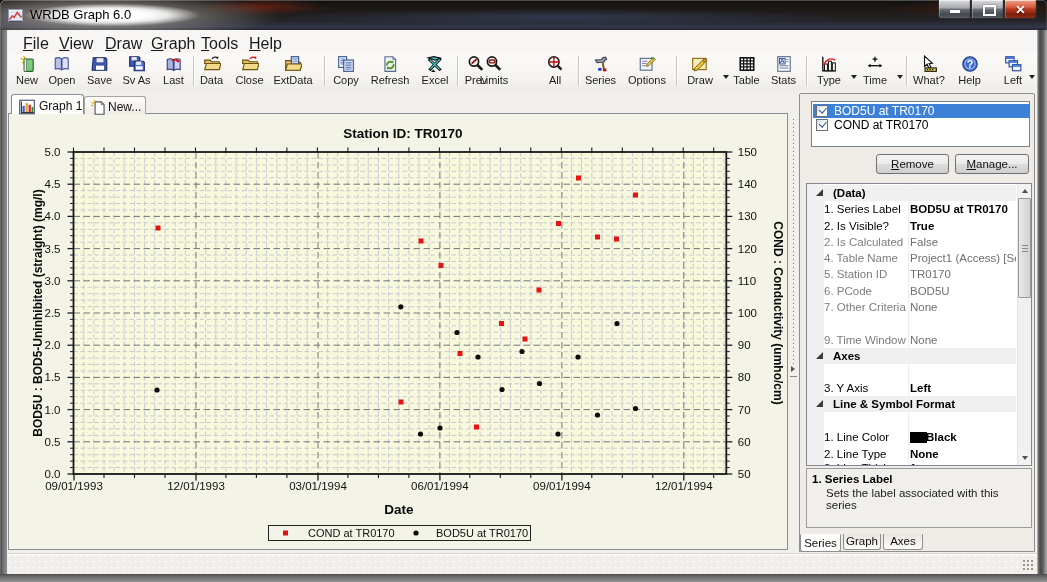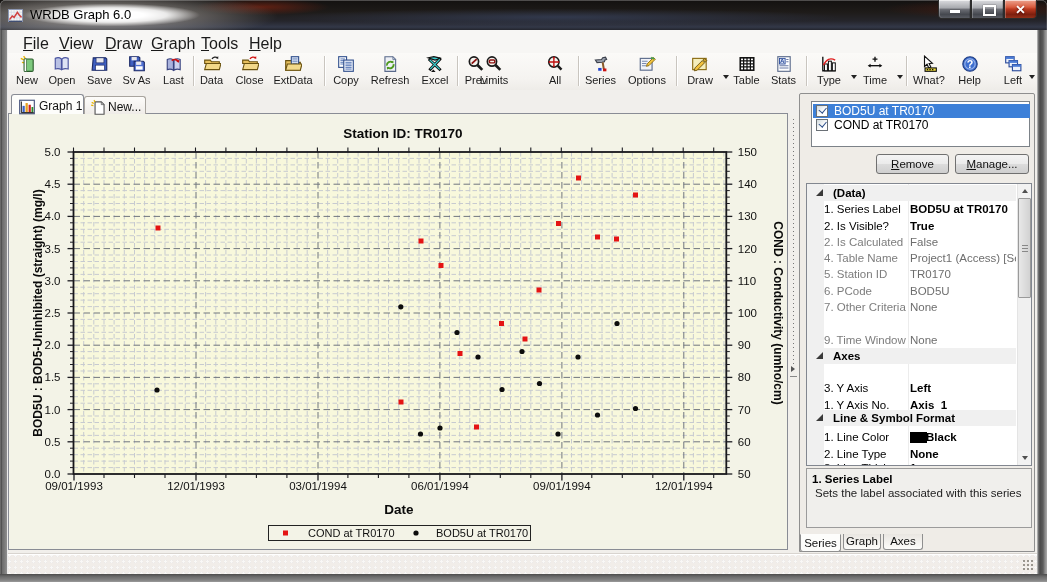--- a/index.html
+++ b/index.html
@@ -76,21 +76,21 @@
 .swatch{position:absolute;left:-5px;top:2.5px;width:22px;height:11px;background:#000}
 #pscroll{position:absolute;right:0;top:0;width:14px;height:281px;background:#f0f0f0;border-left:1px solid #e4e4e4}
 .sarr{position:absolute;left:0;width:14px;height:14px;background:#f2f2f2}
 .sarr:after{content:"";position:absolute;left:3.5px;width:0;height:0;border-left:3.5px solid transparent;border-right:3.5px solid transparent}
 #sarrup:after{top:5px;border-bottom:4px solid #505050}
 #sarrdn:after{top:5px;border-top:4px solid #505050}
 #sthumb{position:absolute;left:0;top:14px;width:13px;height:100px;background:linear-gradient(90deg,#e8e8e8,#d2d2d2);border:1px solid #9a9a9a;border-radius:1px}
 #sthumb:after{content:"";position:absolute;left:3px;top:46px;width:6px;height:1px;background:#888;box-shadow:0 3px 0 #888,0 6px 0 #888}
 #pdesc{position:absolute;left:6px;top:374px;width:226px;height:60px;background:#f0efec;border:1px solid #9b9b9b;font-size:11.5px;color:#222}
 #pdesc b{display:block;margin:4px 0 2px 5px;color:#000}
-#pdesc span{display:block;margin-left:8px}
+#pdesc span{display:block;margin-left:19px}
 .btab{position:absolute;font-size:11.5px;color:#111;text-align:center;border:1px solid #8f8f8f;border-top:none;border-radius:0 0 3px 3px}
 #btab1{left:0px;top:440px;width:41px;height:18px;background:#fdfdfb;border-top:1px solid #fdfdfb;line-height:17px;z-index:2}
 #btab2{left:43px;top:440px;width:38px;height:16px;background:linear-gradient(0deg,#fdfcfa,#e9e6e1);line-height:15px}
 #btab3{left:83px;top:440px;width:40px;height:16px;background:linear-gradient(0deg,#fdfcfa,#e9e6e1);line-height:15px}
 
 #statusbar{position:absolute;left:0;top:523px;width:1029px;height:21px;background-color:#f1ede9;background-image:radial-gradient(circle at 1.5px 1.5px, rgba(255,255,255,.6) 1px, rgba(208,214,232,.22) 1.5px, transparent 1.9px);background-size:6px 6px;border-top:1px solid #d8d4cf;box-shadow:inset 0 1px 0 #fff}
 #grip{position:absolute;right:3px;bottom:3px;width:12px;height:12px;background-image:radial-gradient(circle at 2px 2px,#9a968f 1.2px,transparent 1.3px);background-size:4px 4px}
 u{text-decoration:underline}
 </style></head>
 <body>
@@ -749,21 +749,21 @@
           </div>
           <div class="prow pcat" style="top:163.8px"><span class="tri"></span><b>Axes</b></div>
           <div class="prow" style="top:196.4px">
             <span class="pname-b">3. Y Axis</span>
             <span class="pval"><b>Left</b></span>
           </div>
           <div class="prow" style="top:212.6px">
             <span class="pname-b">1. Y Axis No.</span>
             <span class="pval"><b>Axis_1</b></span>
           </div>
-          <div class="prow pcat" style="top:226px"><span class="tri"></span><b>Line &amp; Symbol Format</b></div>
+          <div class="prow pcat" style="top:212px"><span class="tri"></span><b>Line &amp; Symbol Format</b></div>
           <div class="prow" style="top:245.2px">
             <span class="pname-b">1. Line Color</span>
             <span class="pval"><span class="swatch"></span><b style="margin-left:16px">Black</b></span>
           </div>
           <div class="prow" style="top:261.5px">
             <span class="pname-b">2. Line Type</span>
             <span class="pval"><b>None</b></span>
           </div>
           <div class="prow" style="top:275.8px">
             <span class="pname-b">3. Line Thickness</span>

